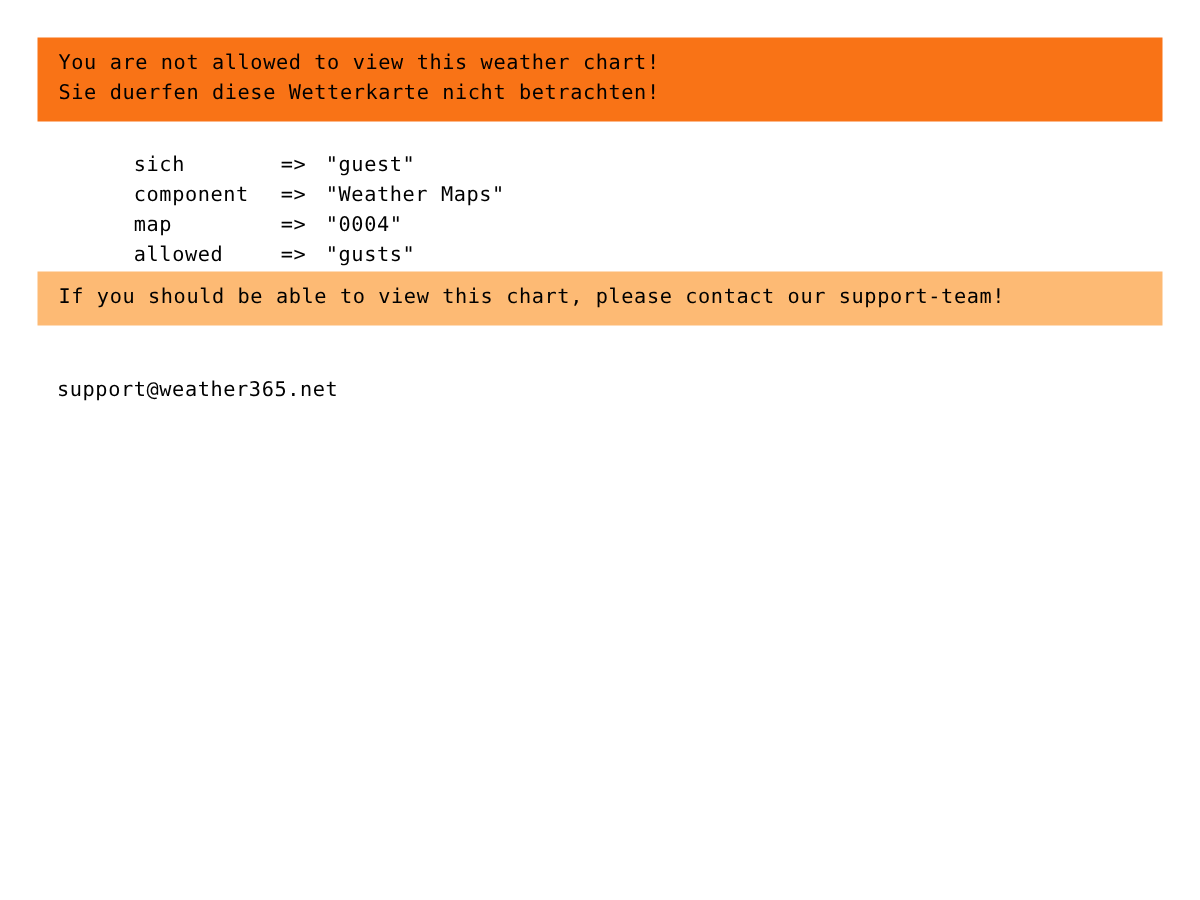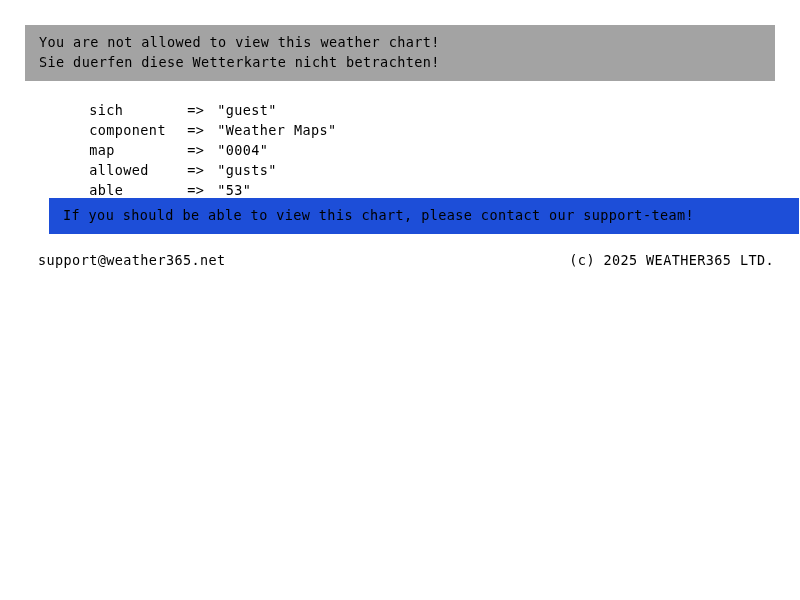--- a/index.html
+++ b/index.html
@@ -22,26 +22,25 @@
   }
   .banner {
     position: absolute;
     left: 25px;
     width: 750px;
     box-sizing: border-box;
     padding: 7px 14px 9px 14px;
   }
   .banner-error {
     top: 25px;
-    background: #a3a3a3;
+    background: #f97316;
   }
   .banner-info {
-    top: 198px;
-    background: #1d4ed8;
-    margin-left: 24px;
+    top: 181px;
+    background: #fdba74;
   }
   .banner-line {
     display: block;
     white-space: pre;
     line-height: 20px;
     font-size: 13.5px;
     letter-spacing: 0.4px;
   }
   .params {
     position: absolute;
@@ -111,16 +110,15 @@
       <span class="param-key">able</span><span class="param-arrow">=&gt;</span><span class="param-value">"53"</span>
     </div>
   </div>
 
   <div class="banner banner-info">
     <span class="banner-line">If you should be able to view this chart, please contact our support-team!</span>
   </div>
 
   <div class="footer">
     <span>support@weather365.net</span>
-    <span>(c) 2025 WEATHER365 LTD.</span>
   </div>
 
 </div>
 
 </body></html>

